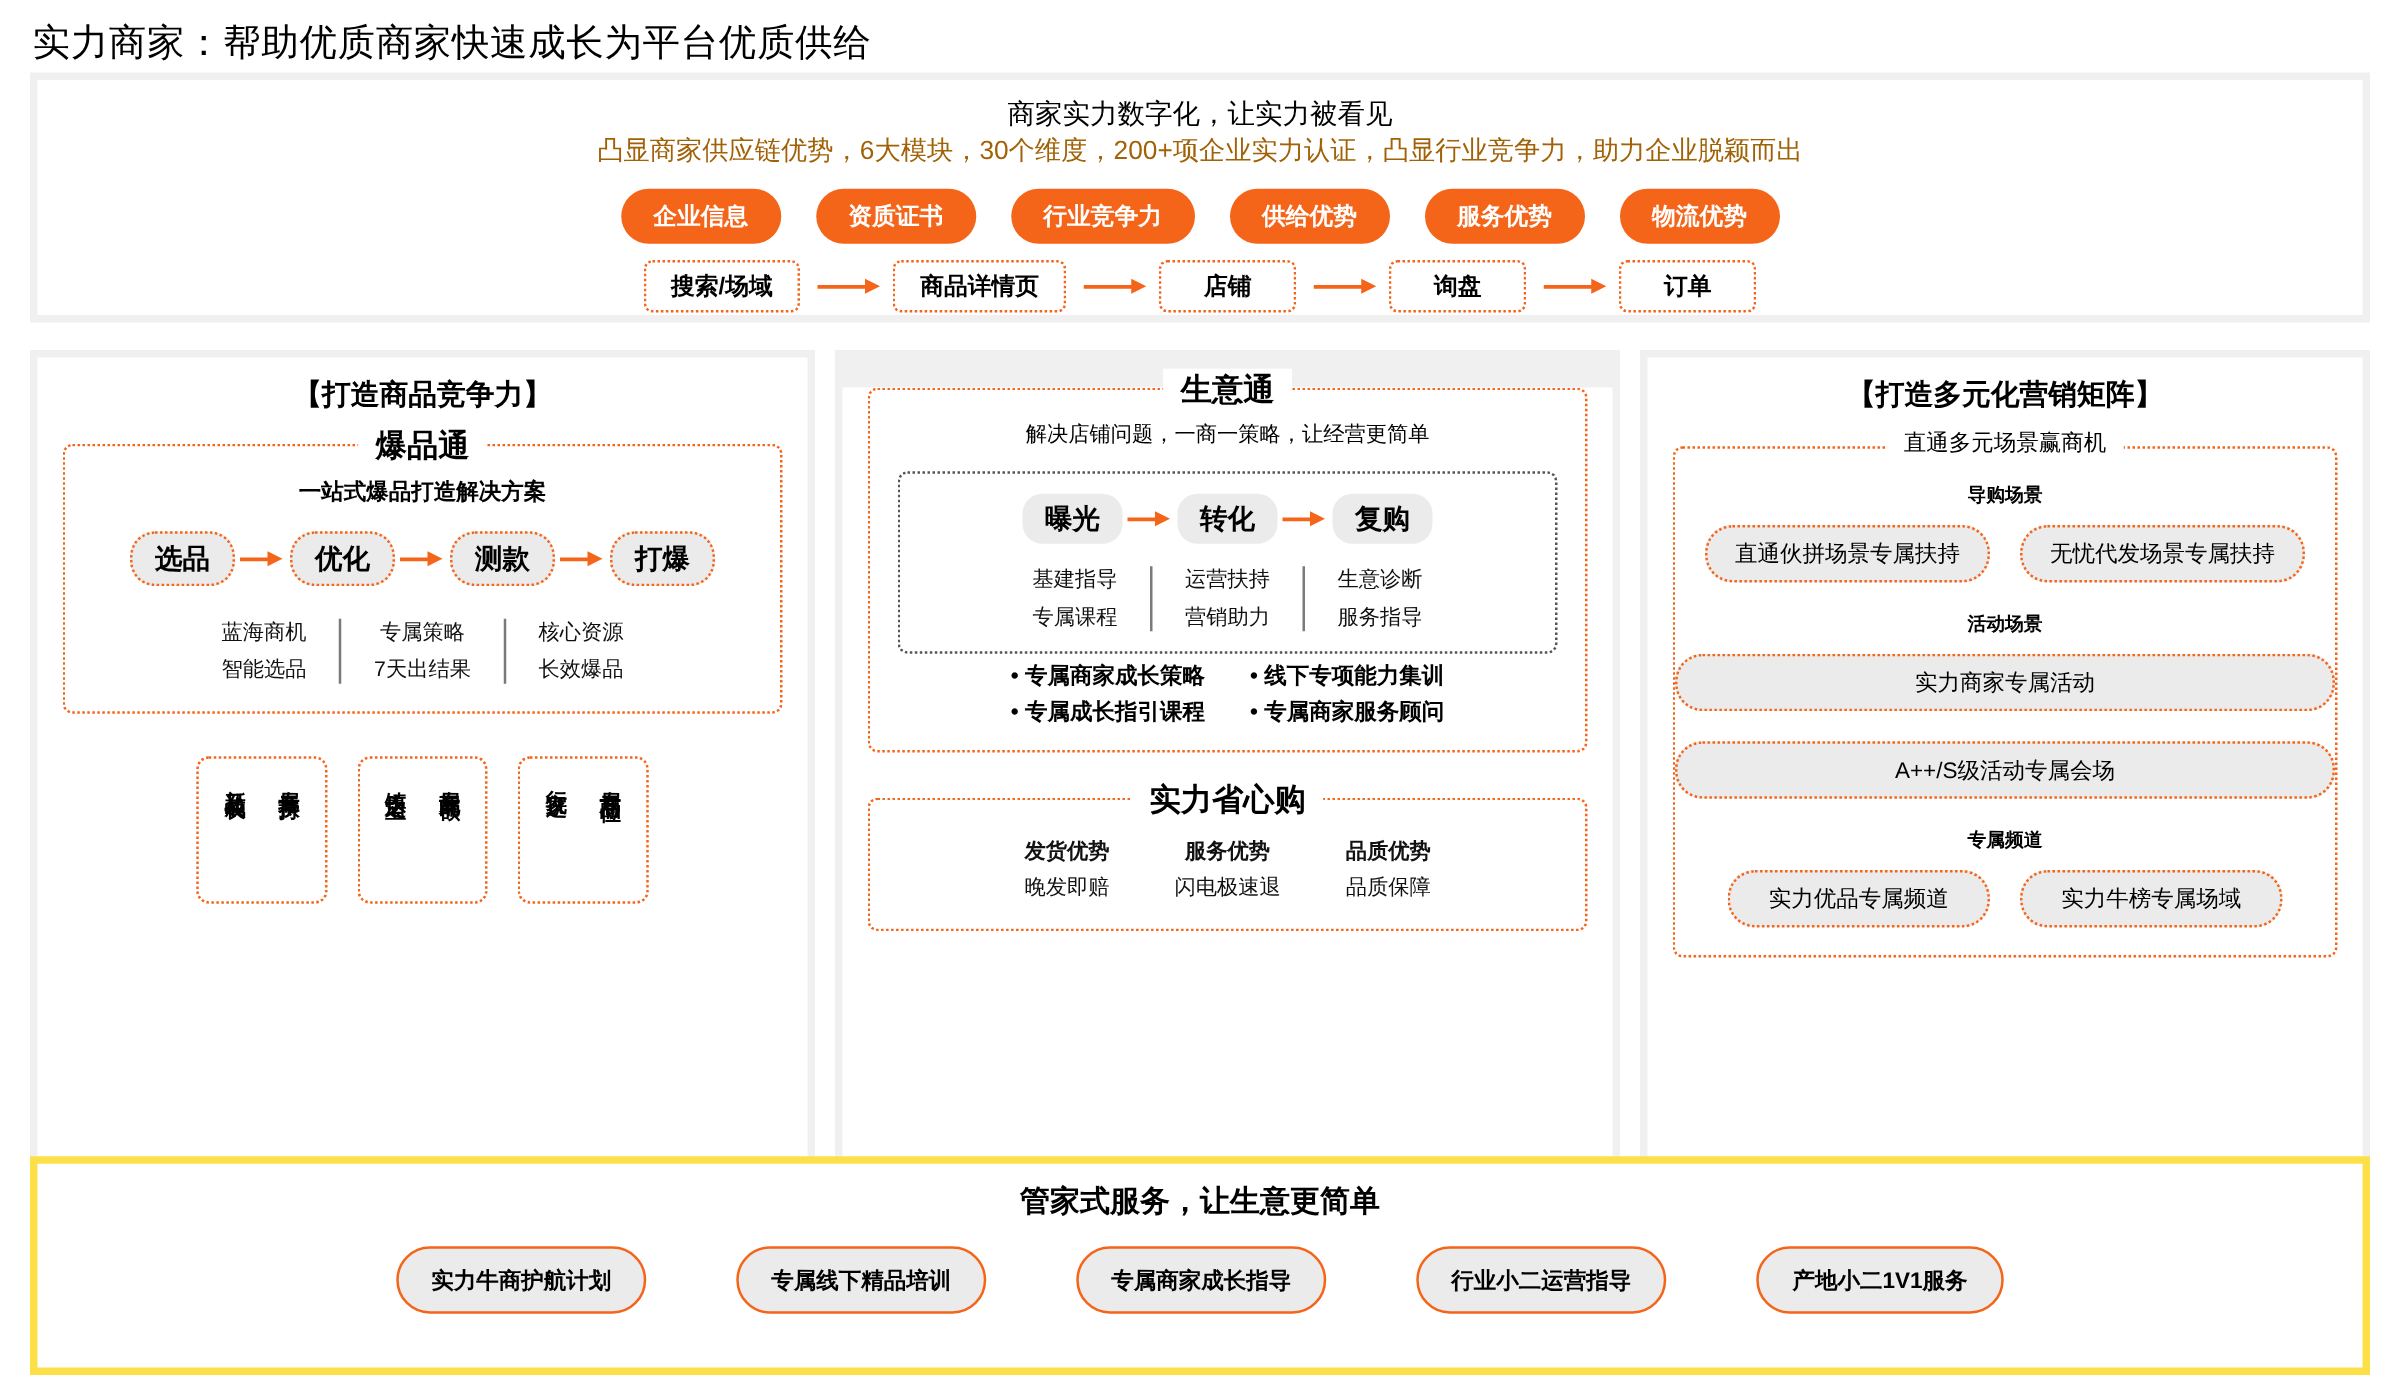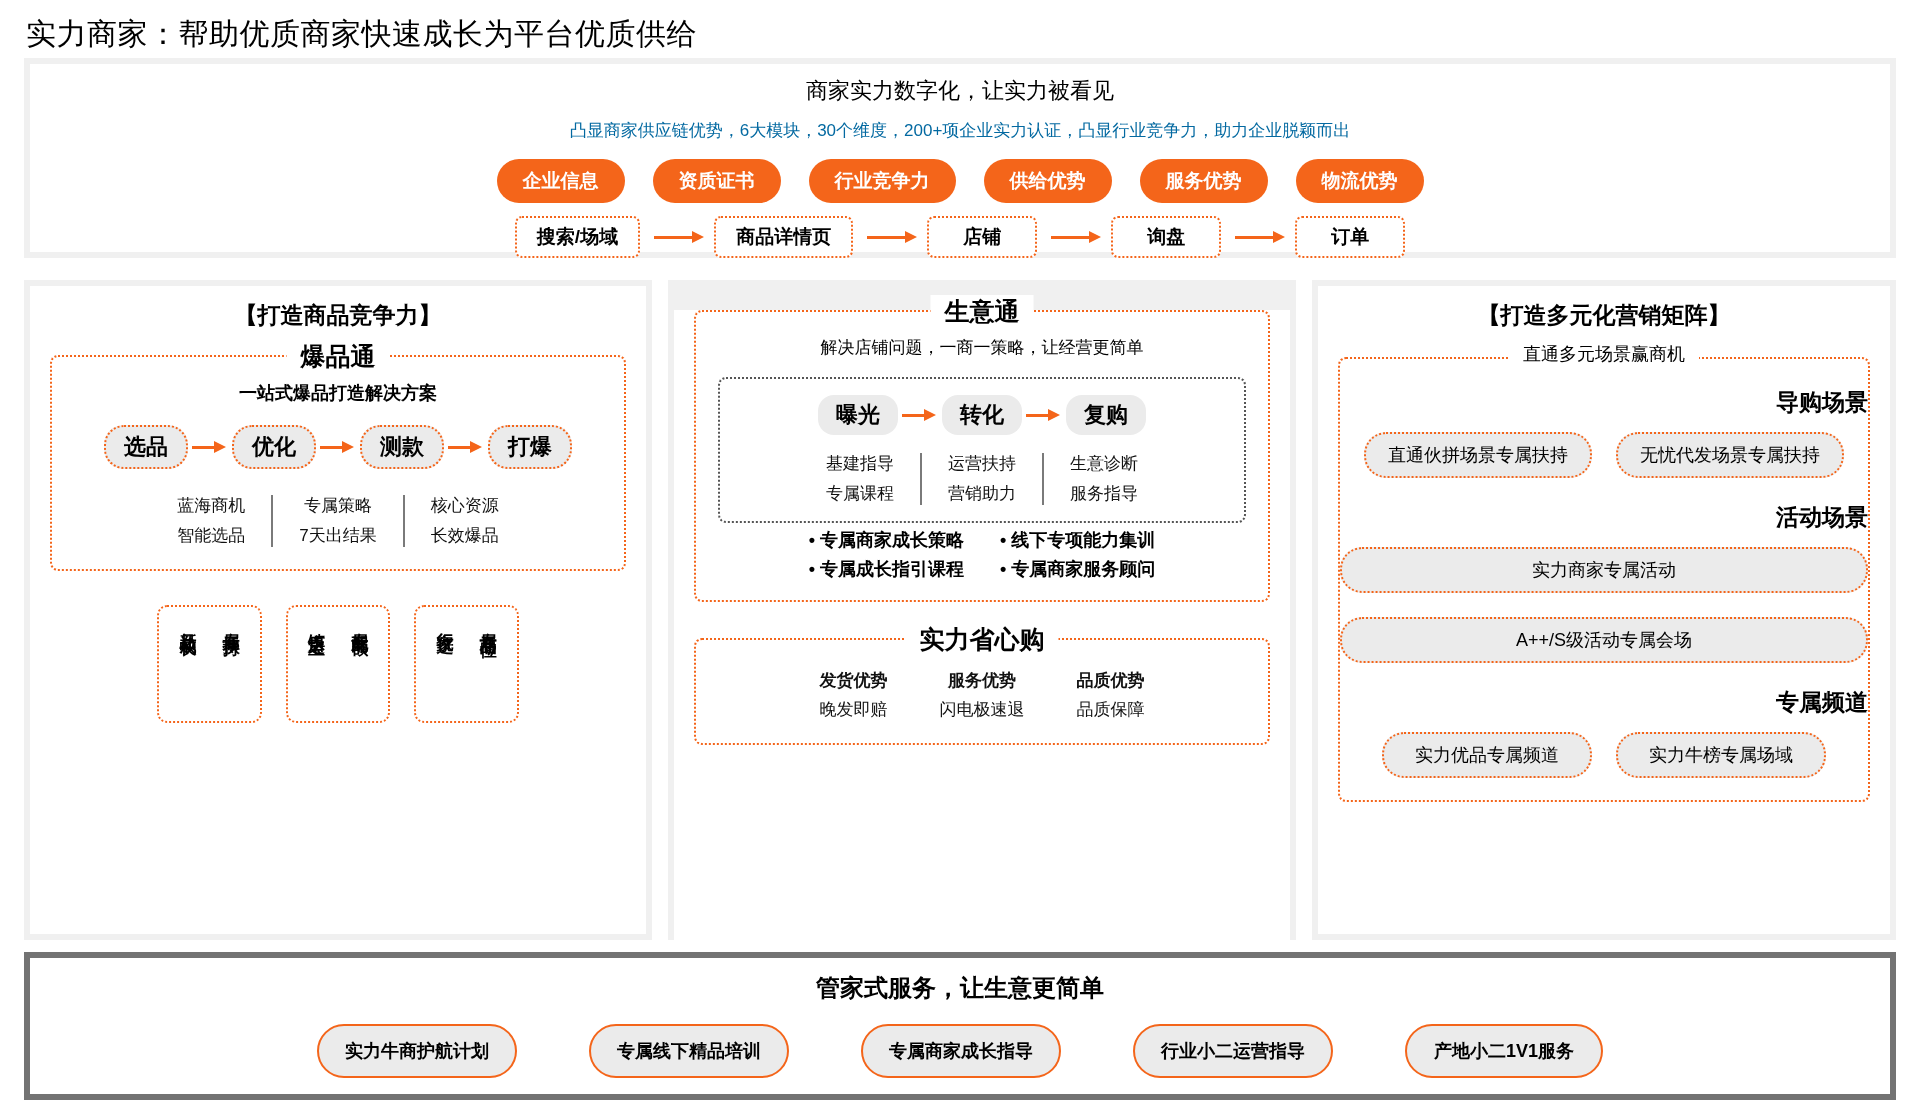--- a/index.html
+++ b/index.html
@@ -22,21 +22,21 @@
     position: absolute; left: 24px; top: 58px;
     width: 1872px; height: 200px;
     background: #f0f0f0; padding: 6px;
   }
   .top-inner {
     background:#fff; width: 100%; height: 100%;
     display:flex; flex-direction:column; align-items:center;
     padding-top: 12px;
   }
   .top-h1 { font-size: 22px; font-weight: normal; color:#000; }
-  .top-h2 { font-size: 17px; color:#0369a1; margin-top: 13px; }
+  .top-h2 { font-size: 21px; color:#a16207; margin-top: 0; }
 
   .pill-row { display:flex; gap: 28px; margin-top: 17px; }
   .pill-orange {
     background: #f4651a; color:#fff; font-weight:bold; font-size:19px;
     border-radius: 22px; padding: 9px 26px; white-space:nowrap;
     display:flex; align-items:center; justify-content:center;
   }
 
   .flow-row { display:flex; align-items:center; margin-top: 13px; }
   .flow-box {
@@ -115,32 +115,32 @@
   .vtext {
     writing-mode: vertical-rl; text-orientation: upright;
     font-size: 17px; font-weight: bold; color:#000; line-height: 1.25;
     letter-spacing: 2px;
   }
 
   .bullets { font-size: 18px; font-weight: bold; color:#000; }
   .bullets .brow { display:flex; justify-content:center; gap: 36px; margin: 5px 0; }
   .bullets .bi::before { content:"•  "; }
 
-  .scene-title { text-align:right; font-size: 23px; font-weight:bold; color:#000; }
+  .scene-title { text-align:center; font-size: 15px; font-weight:bold; color:#000; }
   .scene-row { display:flex; justify-content:center; gap: 24px; }
   .scene-chip {
     background:#ebebeb; border:2px dotted #f4651a; border-radius: 22px;
     padding: 9px 22px; font-size: 18px; color:#000; white-space:nowrap;
     min-width: 210px; text-align:center;
   }
 
   
   .bottom-block {
     position:absolute; left:24px; bottom: 14px;
-    width: 1872px; height: 148px; background:#737373; padding:6px;
+    width: 1872px; height: 175px; background:#fde047; padding:6px;
   }
   .bottom-inner {
     background:#fff; width:100%; height:100%;
     display:flex; flex-direction:column; align-items:center; padding-top: 14px;
   }
   .bottom-title { font-size: 24px; font-weight:bold; color:#000; }
   .bottom-pills { display:flex; gap: 72px; margin-top: 20px; }
   .bpill {
     background:#ebebeb; border: 2px solid #f4651a; border-radius: 30px;
     padding: 13px 26px; font-size: 18px; font-weight:bold; color:#000;

